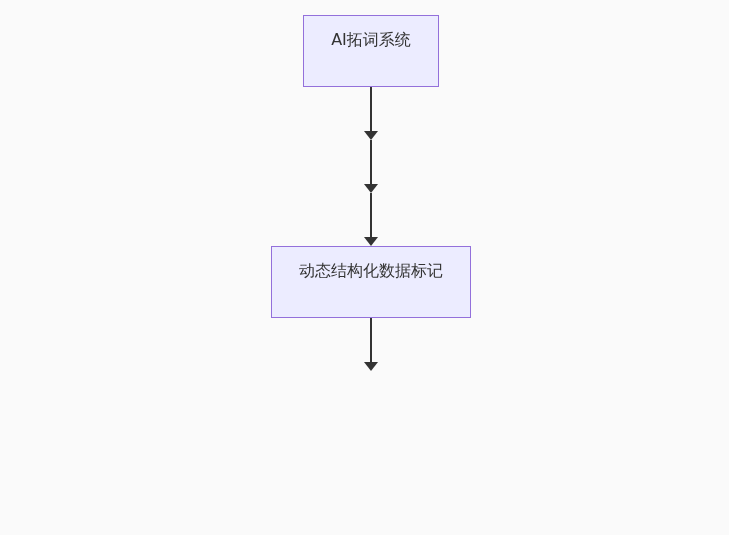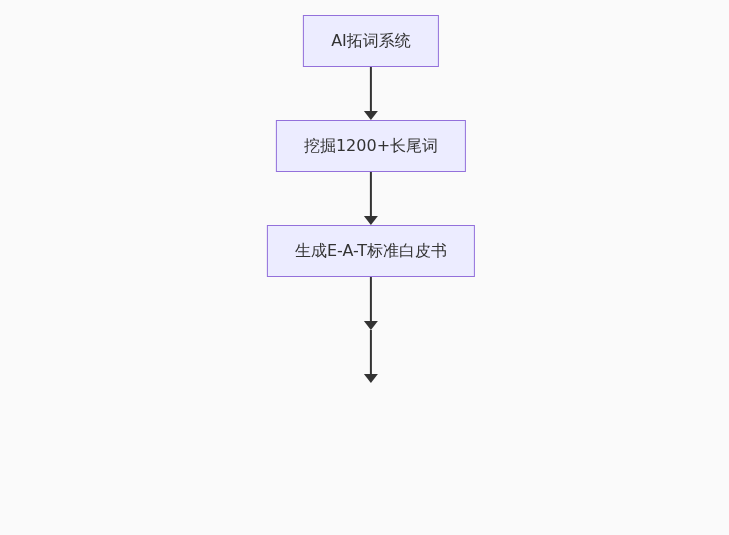--- a/index.html
+++ b/index.html
@@ -27,24 +27,23 @@
     display: flex;
     flex-direction: column;
     align-items: center;
   }
   .flow-node {
     background: var(--node-fill);
     border: 1px solid var(--node-border);
     color: var(--text);
     font-size: 16px;
     line-height: 1;
-    height: 52px;
-    padding: 4px 27px;
+    height: 72px;
+    padding: 16px 27px;
     display: flex;
-    align-items: center;
     justify-content: center;
     white-space: nowrap;
     text-align: center;
   }
   .flow-arrow {
     height: 53px;
     width: 14px;
     display: flex;
     flex-direction: column;
     align-items: center;
@@ -69,38 +68,35 @@
 
   <div class="flow-node">
     <span>AI拓词系统</span>
   </div>
 
   <div class="flow-arrow">
     <div class="shaft"></div>
     <div class="head"></div>
   </div>
 
-  <div class="flow-node">
-    <span>挖掘1200+长尾词</span>
-  </div>
-
-  <div class="flow-arrow">
-    <div class="shaft"></div>
-    <div class="head"></div>
-  </div>
-
-  <div class="flow-node">
-    <span>生成E-A-T标准白皮书</span>
-  </div>
 
   <div class="flow-arrow">
     <div class="shaft"></div>
     <div class="head"></div>
   </div>
 
 
   <div class="flow-arrow">
     <div class="shaft"></div>
     <div class="head"></div>
   </div>
 
+  <div class="flow-node">
+    <span>动态结构化数据标记</span>
+  </div>
+
+  <div class="flow-arrow">
+    <div class="shaft"></div>
+    <div class="head"></div>
+  </div>
+
 
 </div>
 
 </body></html>

